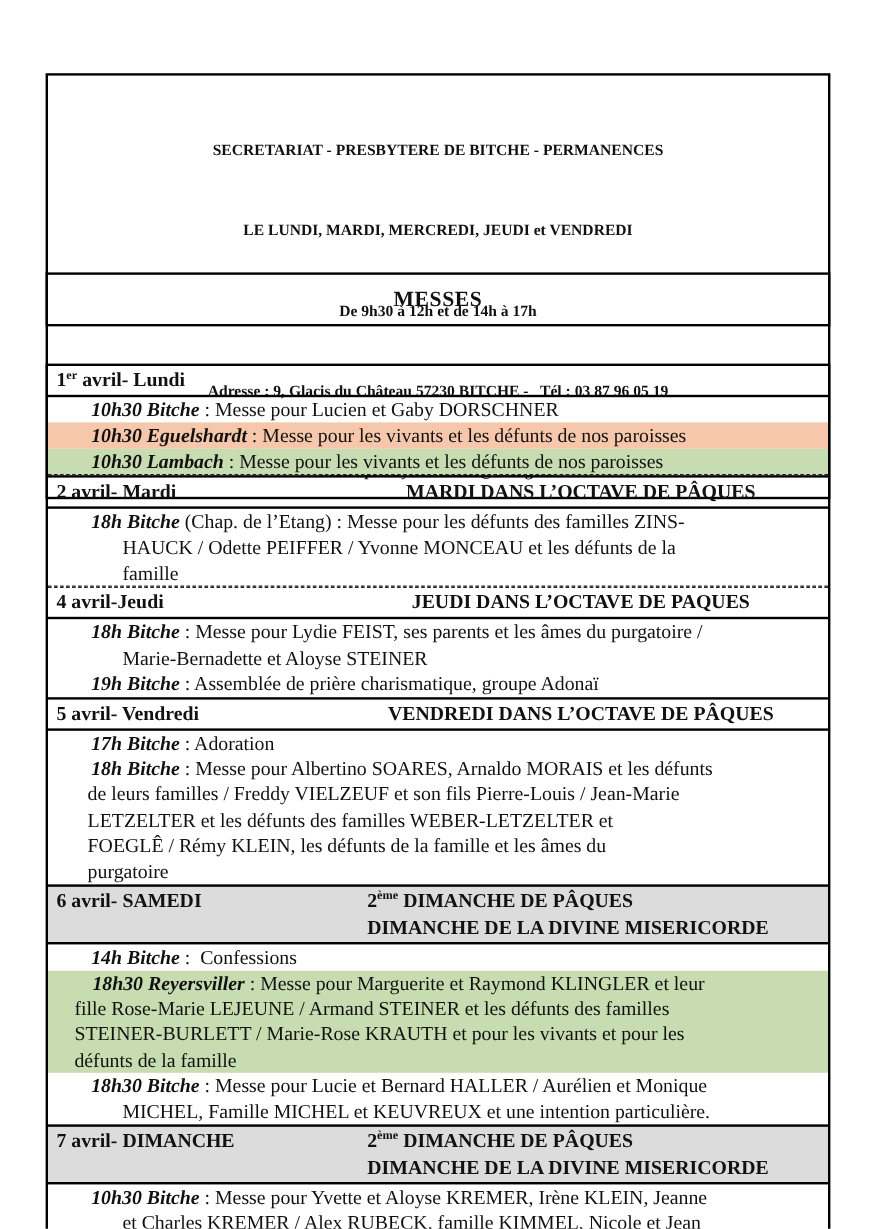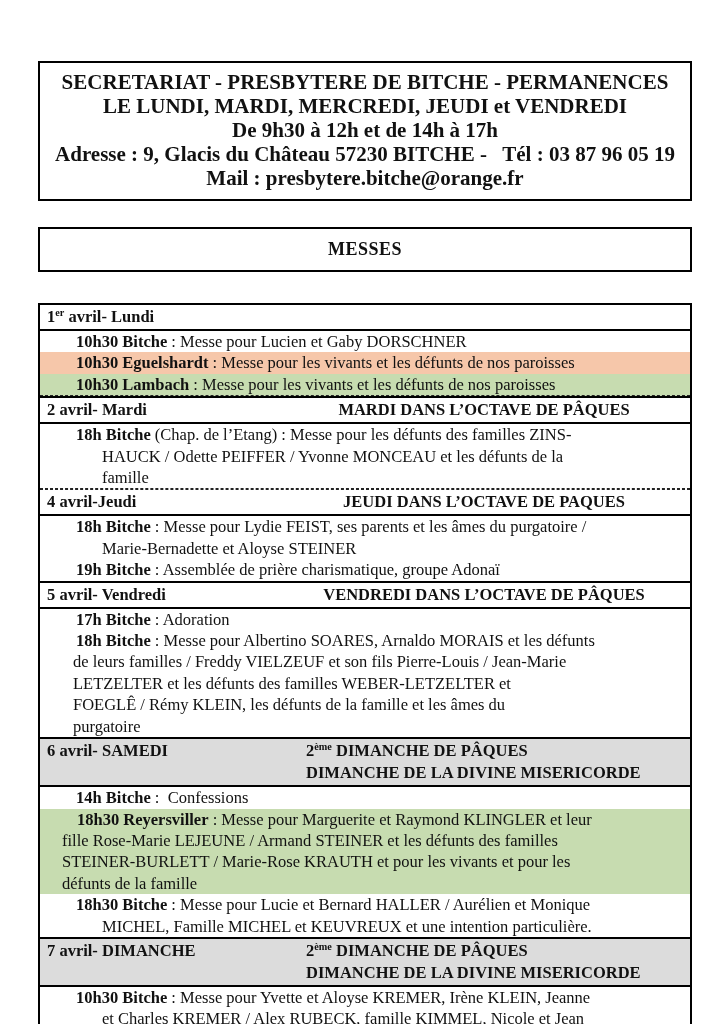--- a/index.html
+++ b/index.html
@@ -5,21 +5,21 @@
   html,body{margin:0;padding:0;}
   body{
     width:725px;height:1024px;background:#ffffff;position:relative;
     font-family:"Liberation Serif", serif;color:#111;
     -webkit-font-smoothing:antialiased;
   }
   .header-box{
     position:absolute;left:38px;top:61px;width:654px;box-sizing:border-box;
     border:2px solid #000;padding:7px 10px 9px;text-align:center;
   }
-  .hb-line{font-weight:bold;font-size:21px;line-height:24px;white-space:pre-wrap;}
+  .hb-line{font-weight:bold;font-size:13px;line-height:24px;white-space:pre-wrap;margin-top:43px;}
   .messes-box{
     position:absolute;left:38px;top:227px;width:654px;height:45px;box-sizing:border-box;
     border:2px solid #000;display:flex;align-items:center;justify-content:center;
   }
   .messes-title{font-weight:bold;font-size:18px;letter-spacing:0.5px;}
   .table{
     position:absolute;left:38px;top:303px;width:654px;box-sizing:border-box;
     border-left:2px solid #000;border-right:2px solid #000;
     padding-bottom:12px;
   }
@@ -35,21 +35,21 @@
   .sec-title.multi{text-align:left;padding-left:8px;}
   .sec-title div{white-space:pre-wrap;}
   sup{font-size:0.62em;vertical-align:super;line-height:0;}
   .entry{
     font-size:16.5px;line-height:21.4px;white-space:pre-wrap;
     padding-right:5px;margin:0;
   }
   .entry.hang{padding-left:62px;text-indent:-26px;}
   .entry.flush{padding-left:33px;text-indent:3px;}
   .entry.block{padding-left:22px;text-indent:15px;}
-  .entry .time{font-weight:bold;margin-top:40px;}
+  .entry .time{font-weight:bold;font-style:italic;margin-top:40px;}
   .entry.dash-bottom{border-bottom:1px dashed #222;}
 </style>
 </head>
 <body>
 
 <div class="header-box">
   <div class="hb-line">SECRETARIAT - PRESBYTERE DE BITCHE - PERMANENCES</div>
   <div class="hb-line">LE LUNDI, MARDI, MERCREDI, JEUDI et VENDREDI</div>
   <div class="hb-line">De 9h30 à 12h et de 14h à 17h</div>
   <div class="hb-line">Adresse : 9, Glacis du Château 57230 BITCHE -   Tél : 03 87 96 05 19</div>

